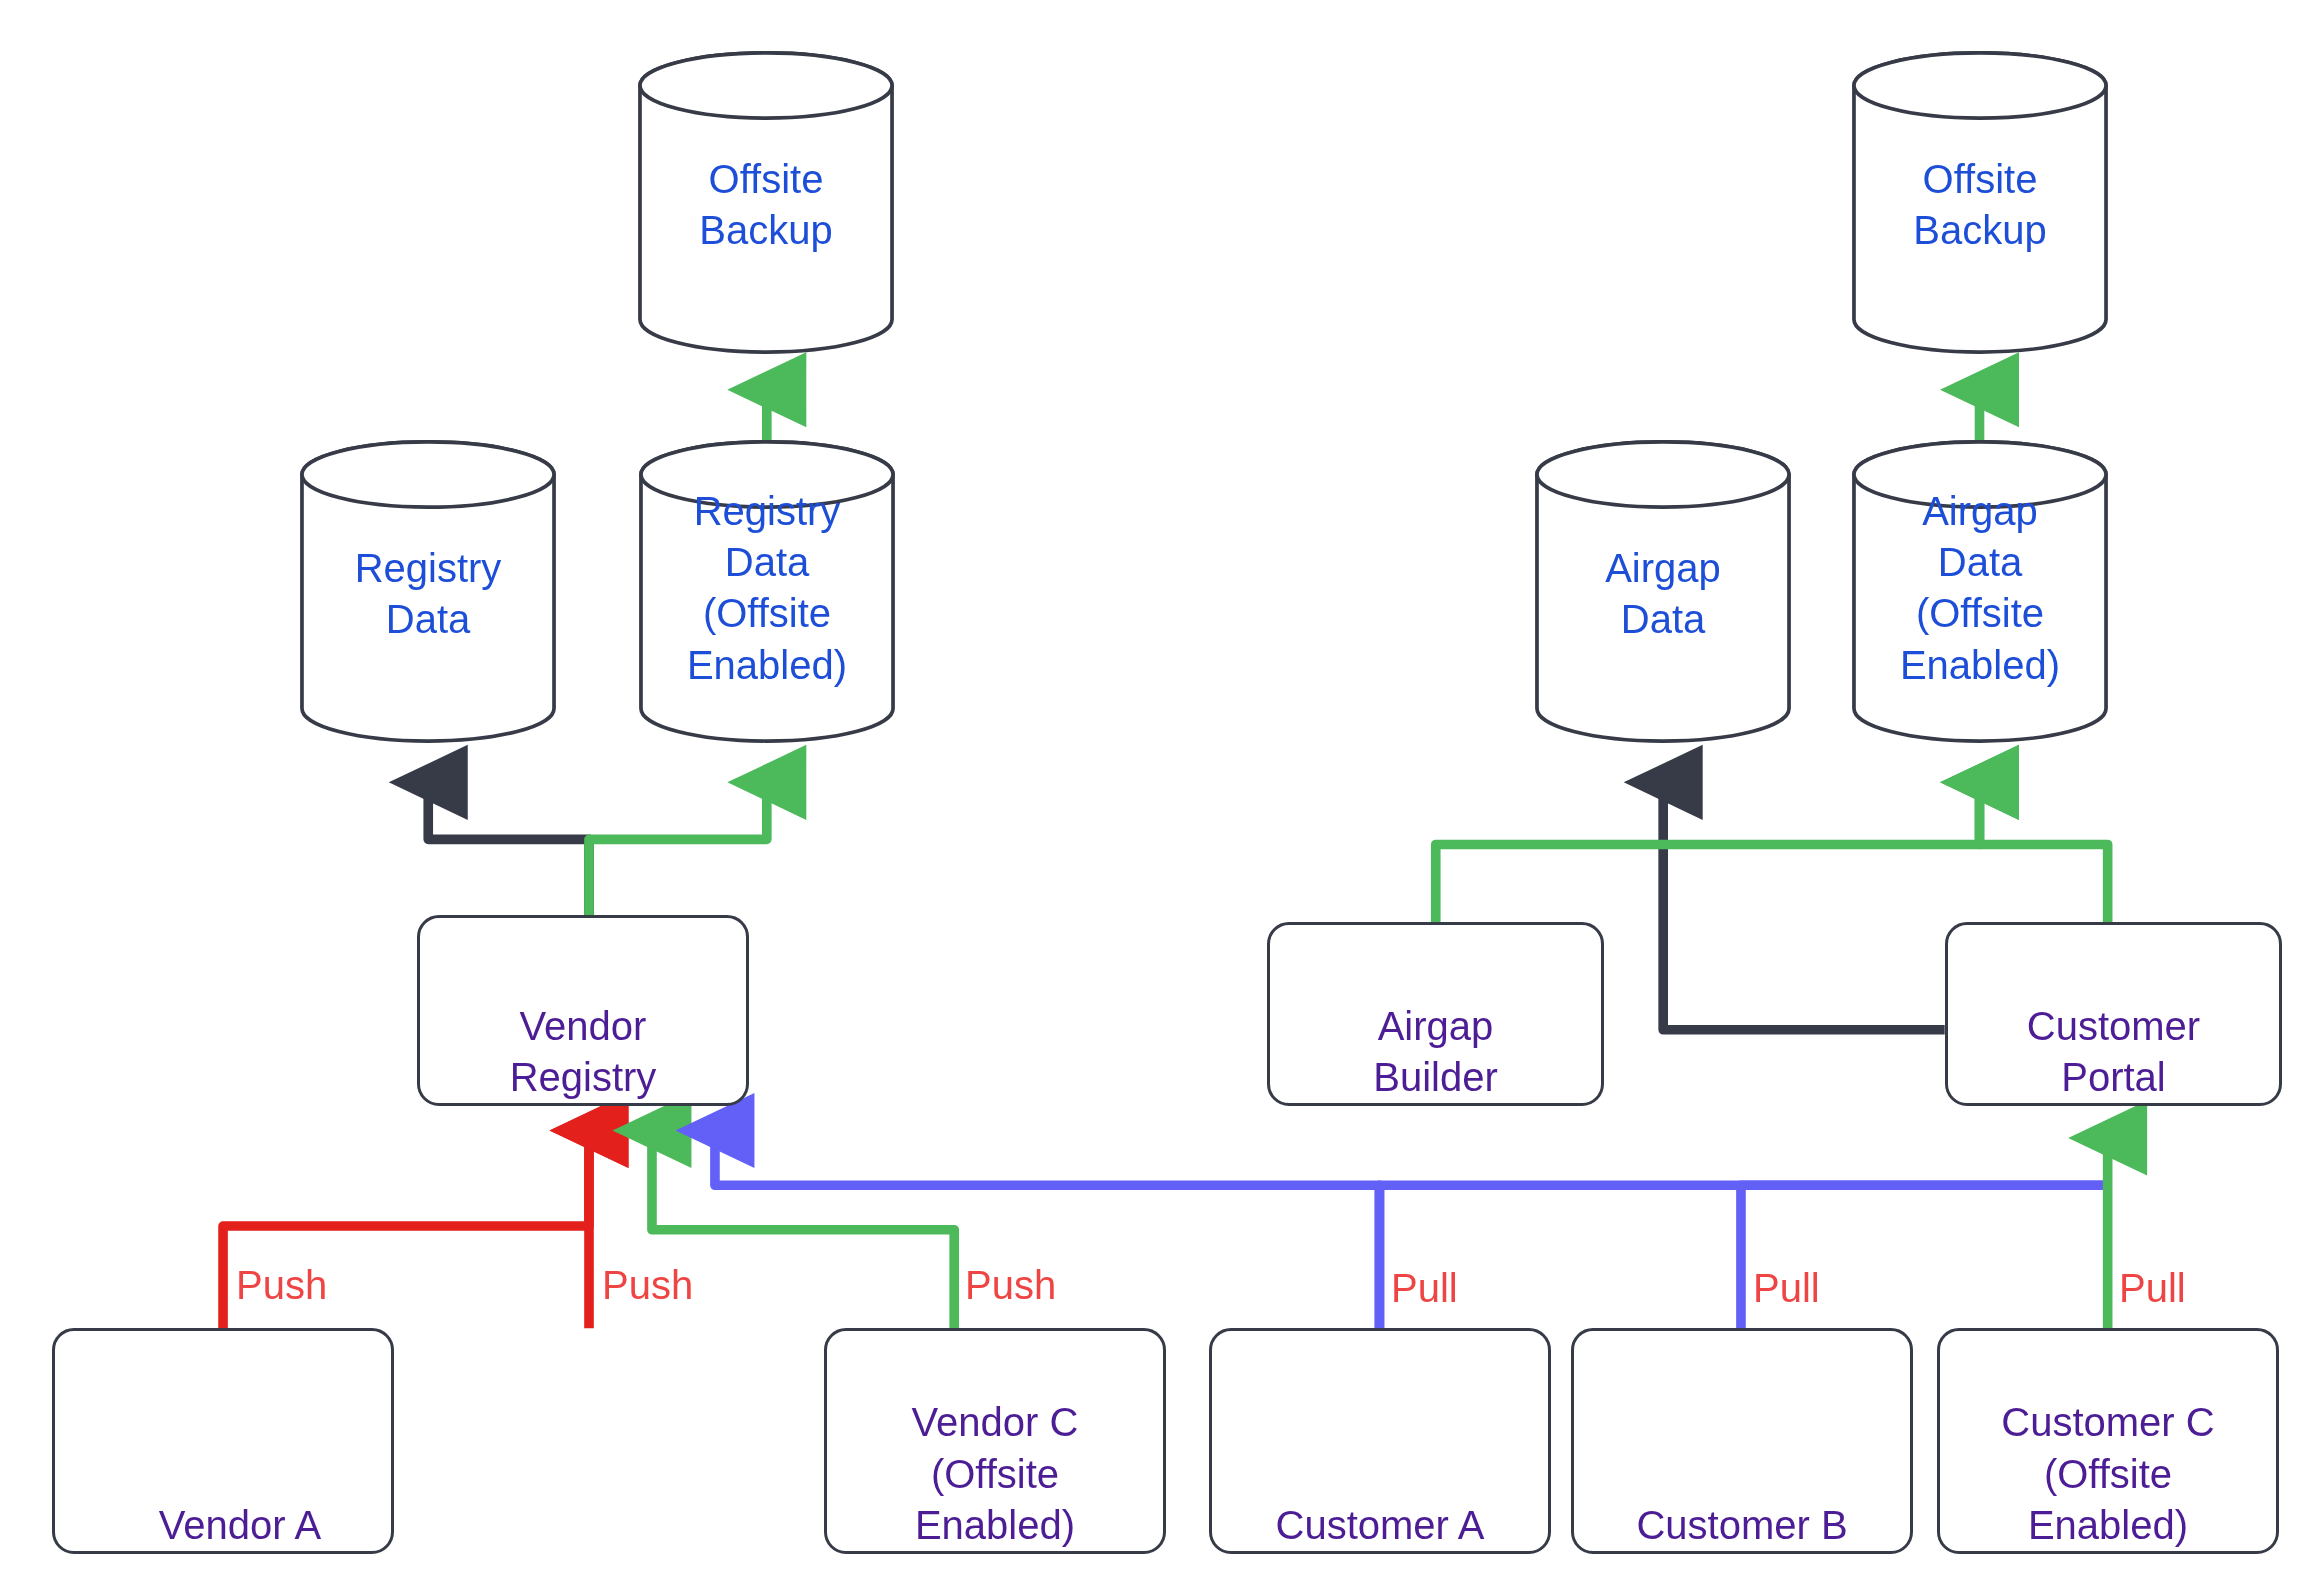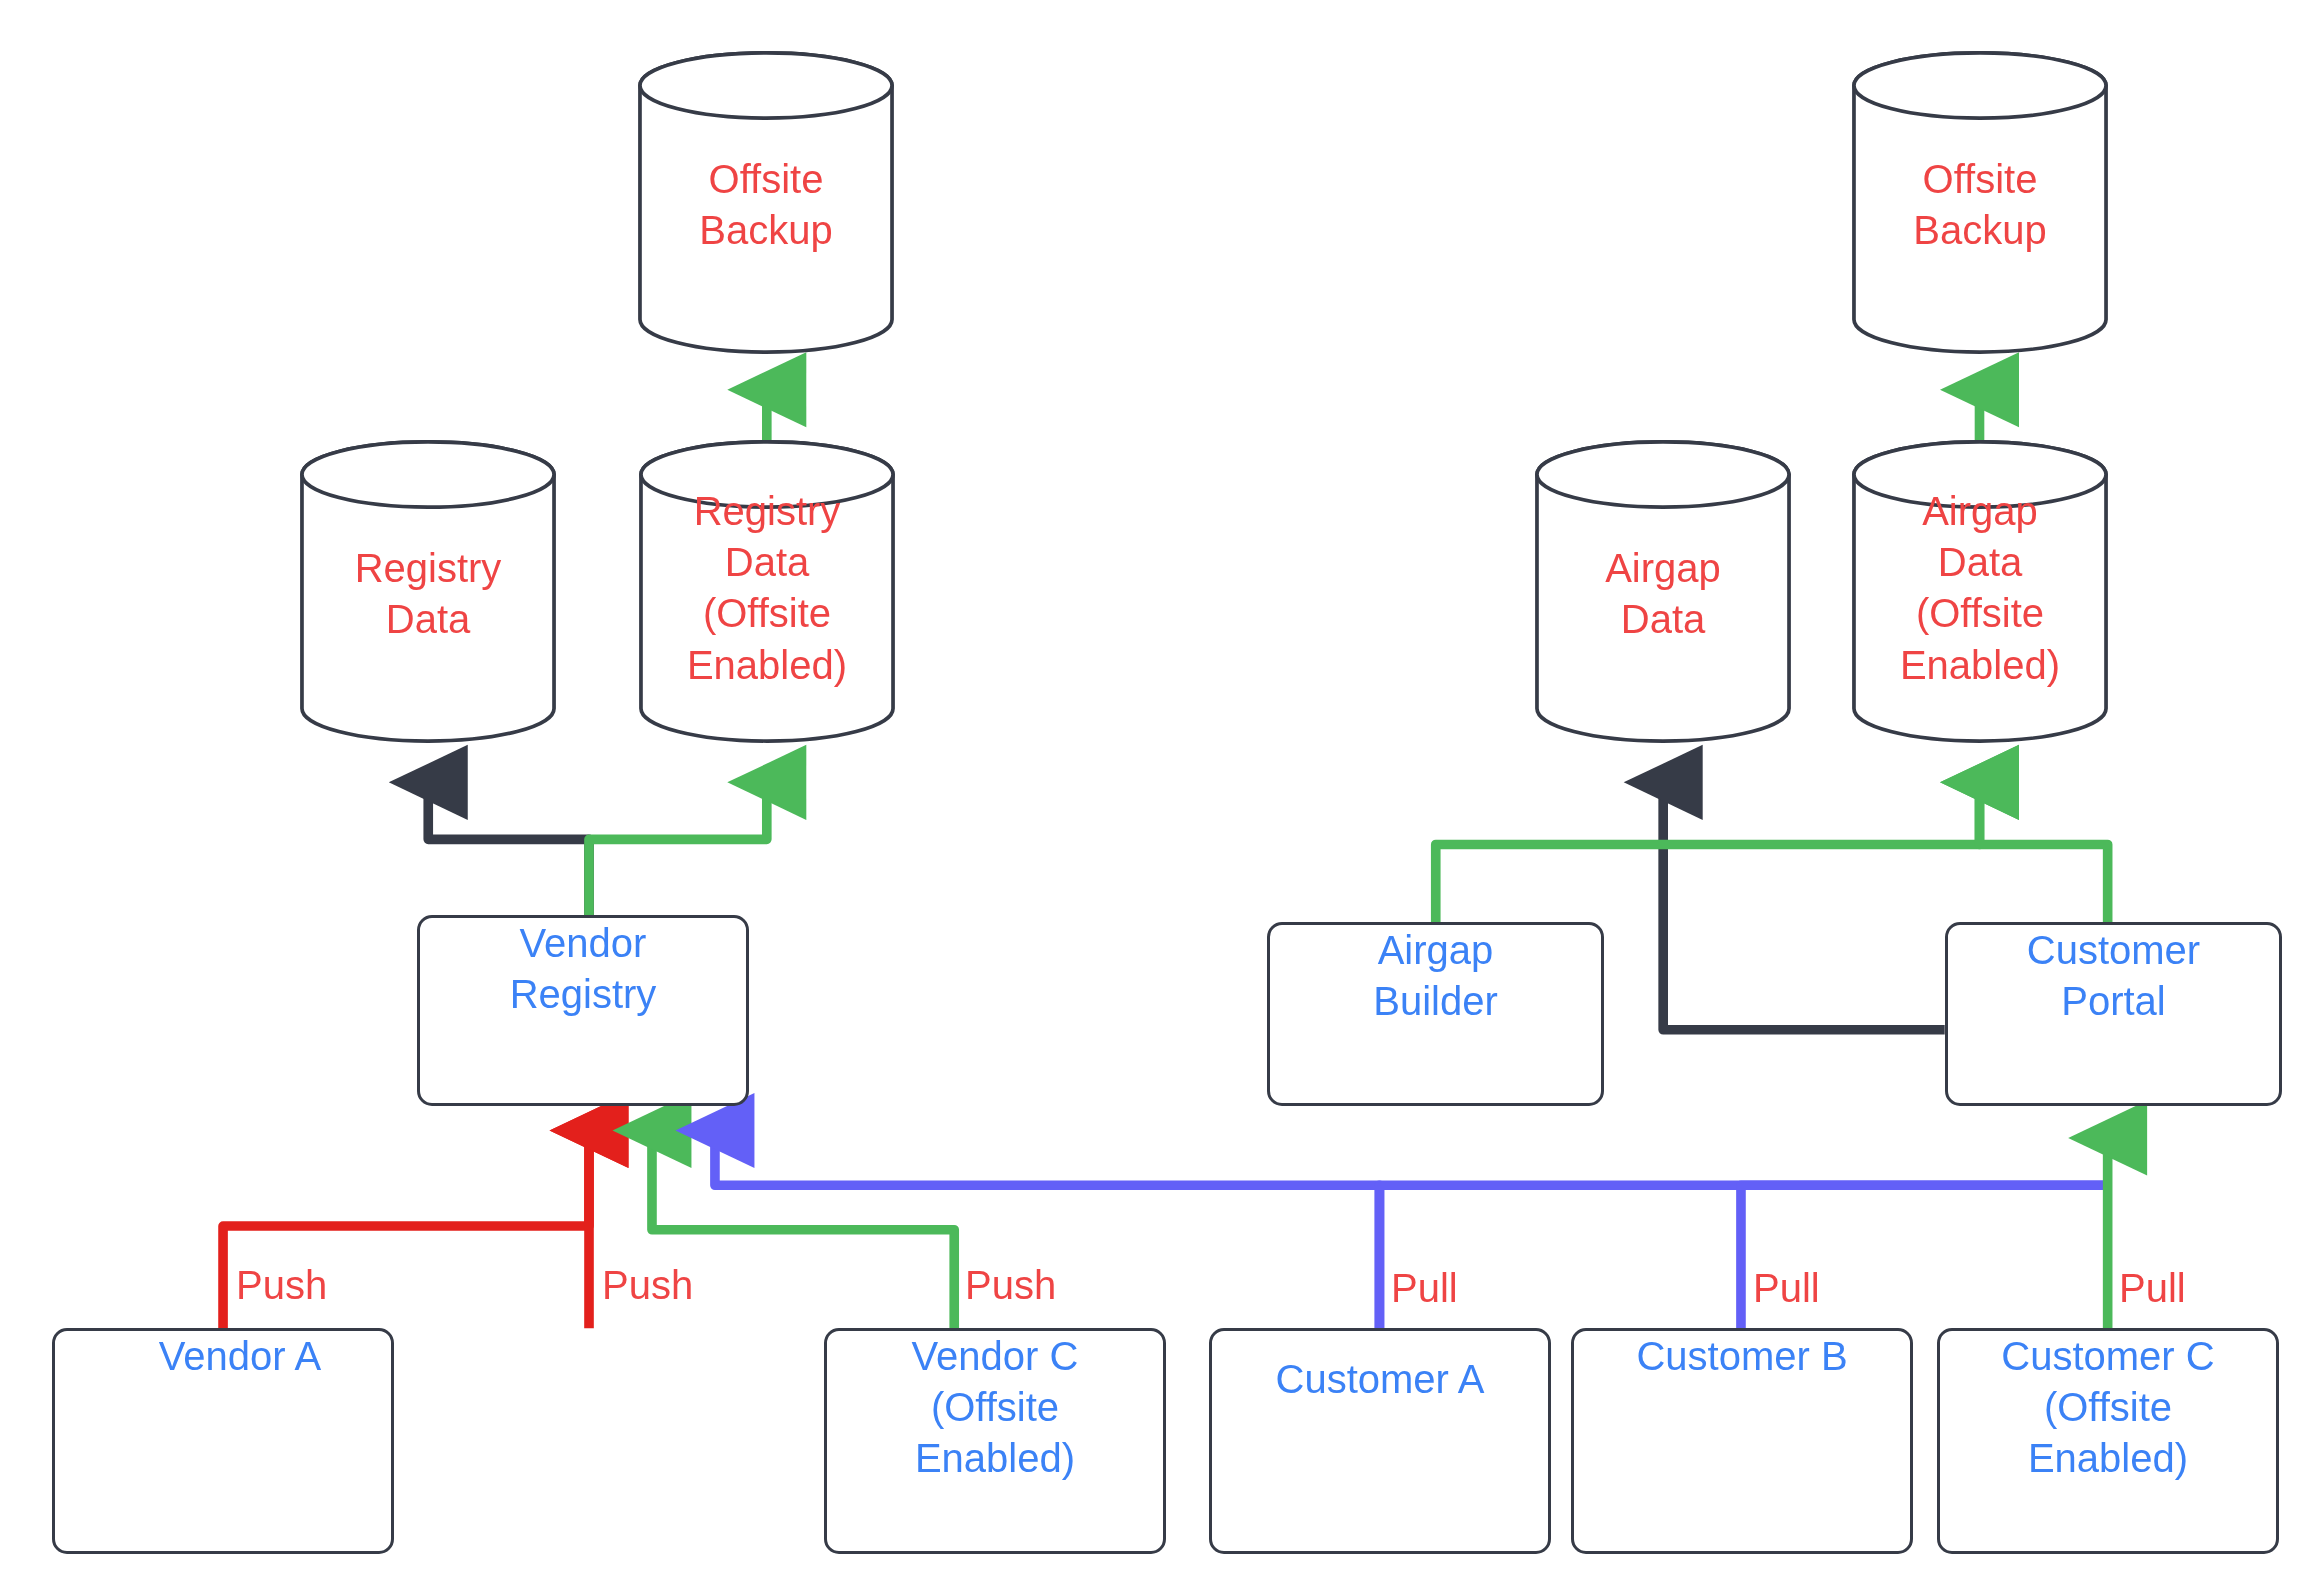--- a/index.html
+++ b/index.html
@@ -9,37 +9,37 @@
     width:2307px;height:1592px;overflow:hidden;
   }
   #canvas{position:relative;width:2307px;height:1592px;background:#ffffff;}
   #wires{position:absolute;left:0;top:0;width:2307px;height:1592px;}
 
   
   .node{position:absolute;box-sizing:border-box;}
 
   .box{
     border:3.7px solid #363B47;
-    border-radius:15px;
+    border-radius:22px;
     background:#ffffff;
-    display:flex;align-items:flex-start;justify-content:center;
+    display:flex;align-items:flex-end;justify-content:center;
     text-align:center;
-    color:#3b82f6;
+    color:#4c1d95;
     font-size:40px;
     line-height:1.28;
   }
   .box .lbl{display:block;padding:0 7.4px;}
 
   
   .cyl{background:transparent;}
   .cyl .cyl-svg{position:absolute;left:0;top:0;width:100%;height:100%;}
   .cyl .cyl-txt{
     position:absolute;left:0;right:0;
     text-align:center;
-    color:#ef4444;
+    color:#1d4ed8;
     font-size:40px;
     line-height:1.28;
     white-space:pre-line;
   }
 
   
   .edge-label{
     position:absolute;
     color:#ef4444;
     font-size:40px;

